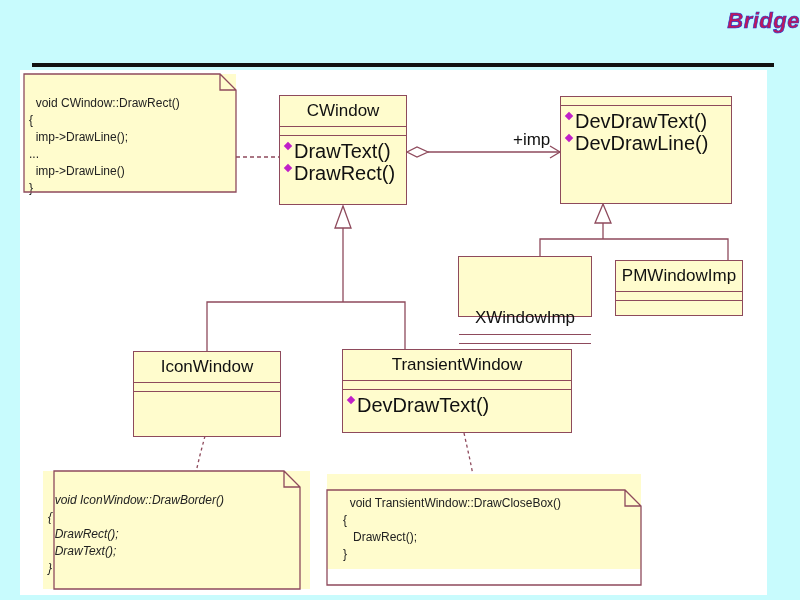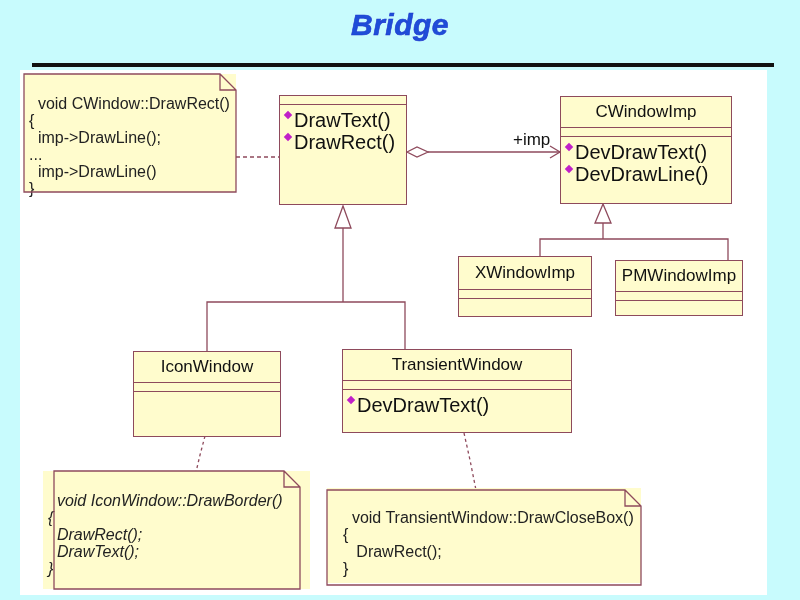--- a/index.html
+++ b/index.html
@@ -2,23 +2,23 @@
 <html><head>
 <meta charset="utf-8">
 <style>
   html, body { margin: 0; padding: 0; }
   body {
     width: 800px; height: 600px; position: relative; overflow: hidden;
     background: #c8fbfd;
     font-family: "Liberation Sans", sans-serif;
   }
   .title {
-    position: absolute; left: 0; width: 800px; top: 8px; text-align: center;
-    font-size: 30px; font-weight: bold; font-style: italic;
-    color: #1d4ed8;
+    position: absolute; left: 0; width: 800px; top: 8px; text-align: right;
+    font-size: 22px; font-weight: bold; font-style: italic;
+    color: #be185d;
     -webkit-text-stroke: 0.6px #2233cc;
     letter-spacing: 0.5px;
   }
   .rule {
     position: absolute; left: 32px; top: 63px; width: 742px; height: 4px;
     background: #111;
   }
   .canvas {
     position: absolute; left: 20px; top: 70px; width: 747px; height: 525px;
     background: #ffffff;
@@ -34,21 +34,21 @@
   }
   .cls .attrs { height: 8px; border-bottom: 1.5px solid #8e4a5c; }
   .cls .ops { padding: 4px 0 2px 8px; }
   .cls .op { font-size: 20px; line-height: 22px; position: relative; padding-left: 6px; }
   .diamond {
     position: absolute; left: -3px; top: 3px; width: 6px; height: 6px;
     background: #c020c8; transform: rotate(45deg);
   }
   .note {
     position: absolute; background: #fffccd; box-sizing: border-box;
-    color: #222; font-size: 16px; line-height: 17px; padding: 4px 5px;
+    color: #222; font-size: 12px; line-height: 17px; padding: 4px 5px;
     white-space: pre;
   }
 </style>
 </head>
 <body>
 
 <div class="title">Bridge</div>
 <div class="rule"></div>
 <div class="canvas"></div>
 
@@ -80,38 +80,38 @@
 <div class="note" style="left:24px;top:74px;width:212px;height:118px;">
   <span>void CWindow::DrawRect()
 {
   imp-&gt;DrawLine();
 ...
   imp-&gt;DrawLine()
 }</span>
 </div>
 
 <div class="cls" style="left:279px;top:95px;width:128px;height:110px;">
+  <div class="name">CWindow</div>
   <div class="attrs"></div>
   <div class="ops">
     <div class="op"><span class="diamond"></span><span>DrawText()</span></div>
     <div class="op"><span class="diamond"></span><span>DrawRect()</span></div>
   </div>
 </div>
 
 <div class="cls" style="left:560px;top:96px;width:172px;height:108px;">
-  <div class="name">CWindowImp</div>
   <div class="attrs"></div>
   <div class="ops">
     <div class="op"><span class="diamond"></span><span>DevDrawText()</span></div>
     <div class="op"><span class="diamond"></span><span>DevDrawLine()</span></div>
   </div>
 </div>
 
 <div class="cls" style="left:458px;top:256px;width:134px;height:61px;">
-  <div class="name" style="height:32px;line-height:32px;">XWindowImp</div>
+  <div class="name" style="height:32px;line-height:32px;margin-top:45px;">XWindowImp</div>
   <div class="attrs"></div>
 </div>
 
 <div class="cls" style="left:615px;top:260px;width:128px;height:56px;">
   <div class="name">PMWindowImp</div>
   <div class="attrs"></div>
 </div>
 
 <div class="cls" style="left:133px;top:351px;width:148px;height:86px;">
   <div class="name">IconWindow</div>
@@ -127,21 +127,21 @@
 </div>
 
 <div class="note" style="left:43px;top:471px;width:267px;height:118px;font-style:italic;">
   <span>void IconWindow::DrawBorder()
 {
   DrawRect();
   DrawText();
 }</span>
 </div>
 
-<div class="note" style="left:327px;top:488px;width:314px;height:95px;padding-left:16px;">
+<div class="note" style="left:327px;top:474px;width:314px;height:95px;padding-left:16px;">
   <span>void TransientWindow::DrawCloseBox()
 {
    DrawRect();
 }</span>
 </div>
 
 <svg class="conn" xmlns="http://www.w3.org/2000/svg" style="pointer-events:none;">
   <g stroke="#8e4a5c" stroke-width="1.3" fill="none">
     <path d="M24,74 H220 L236,90 V192 H24 Z M220,74 V90 H236"></path>
     <path d="M54,471 H284 L300,487 V589 H54 Z M284,471 V487 H300"></path>

